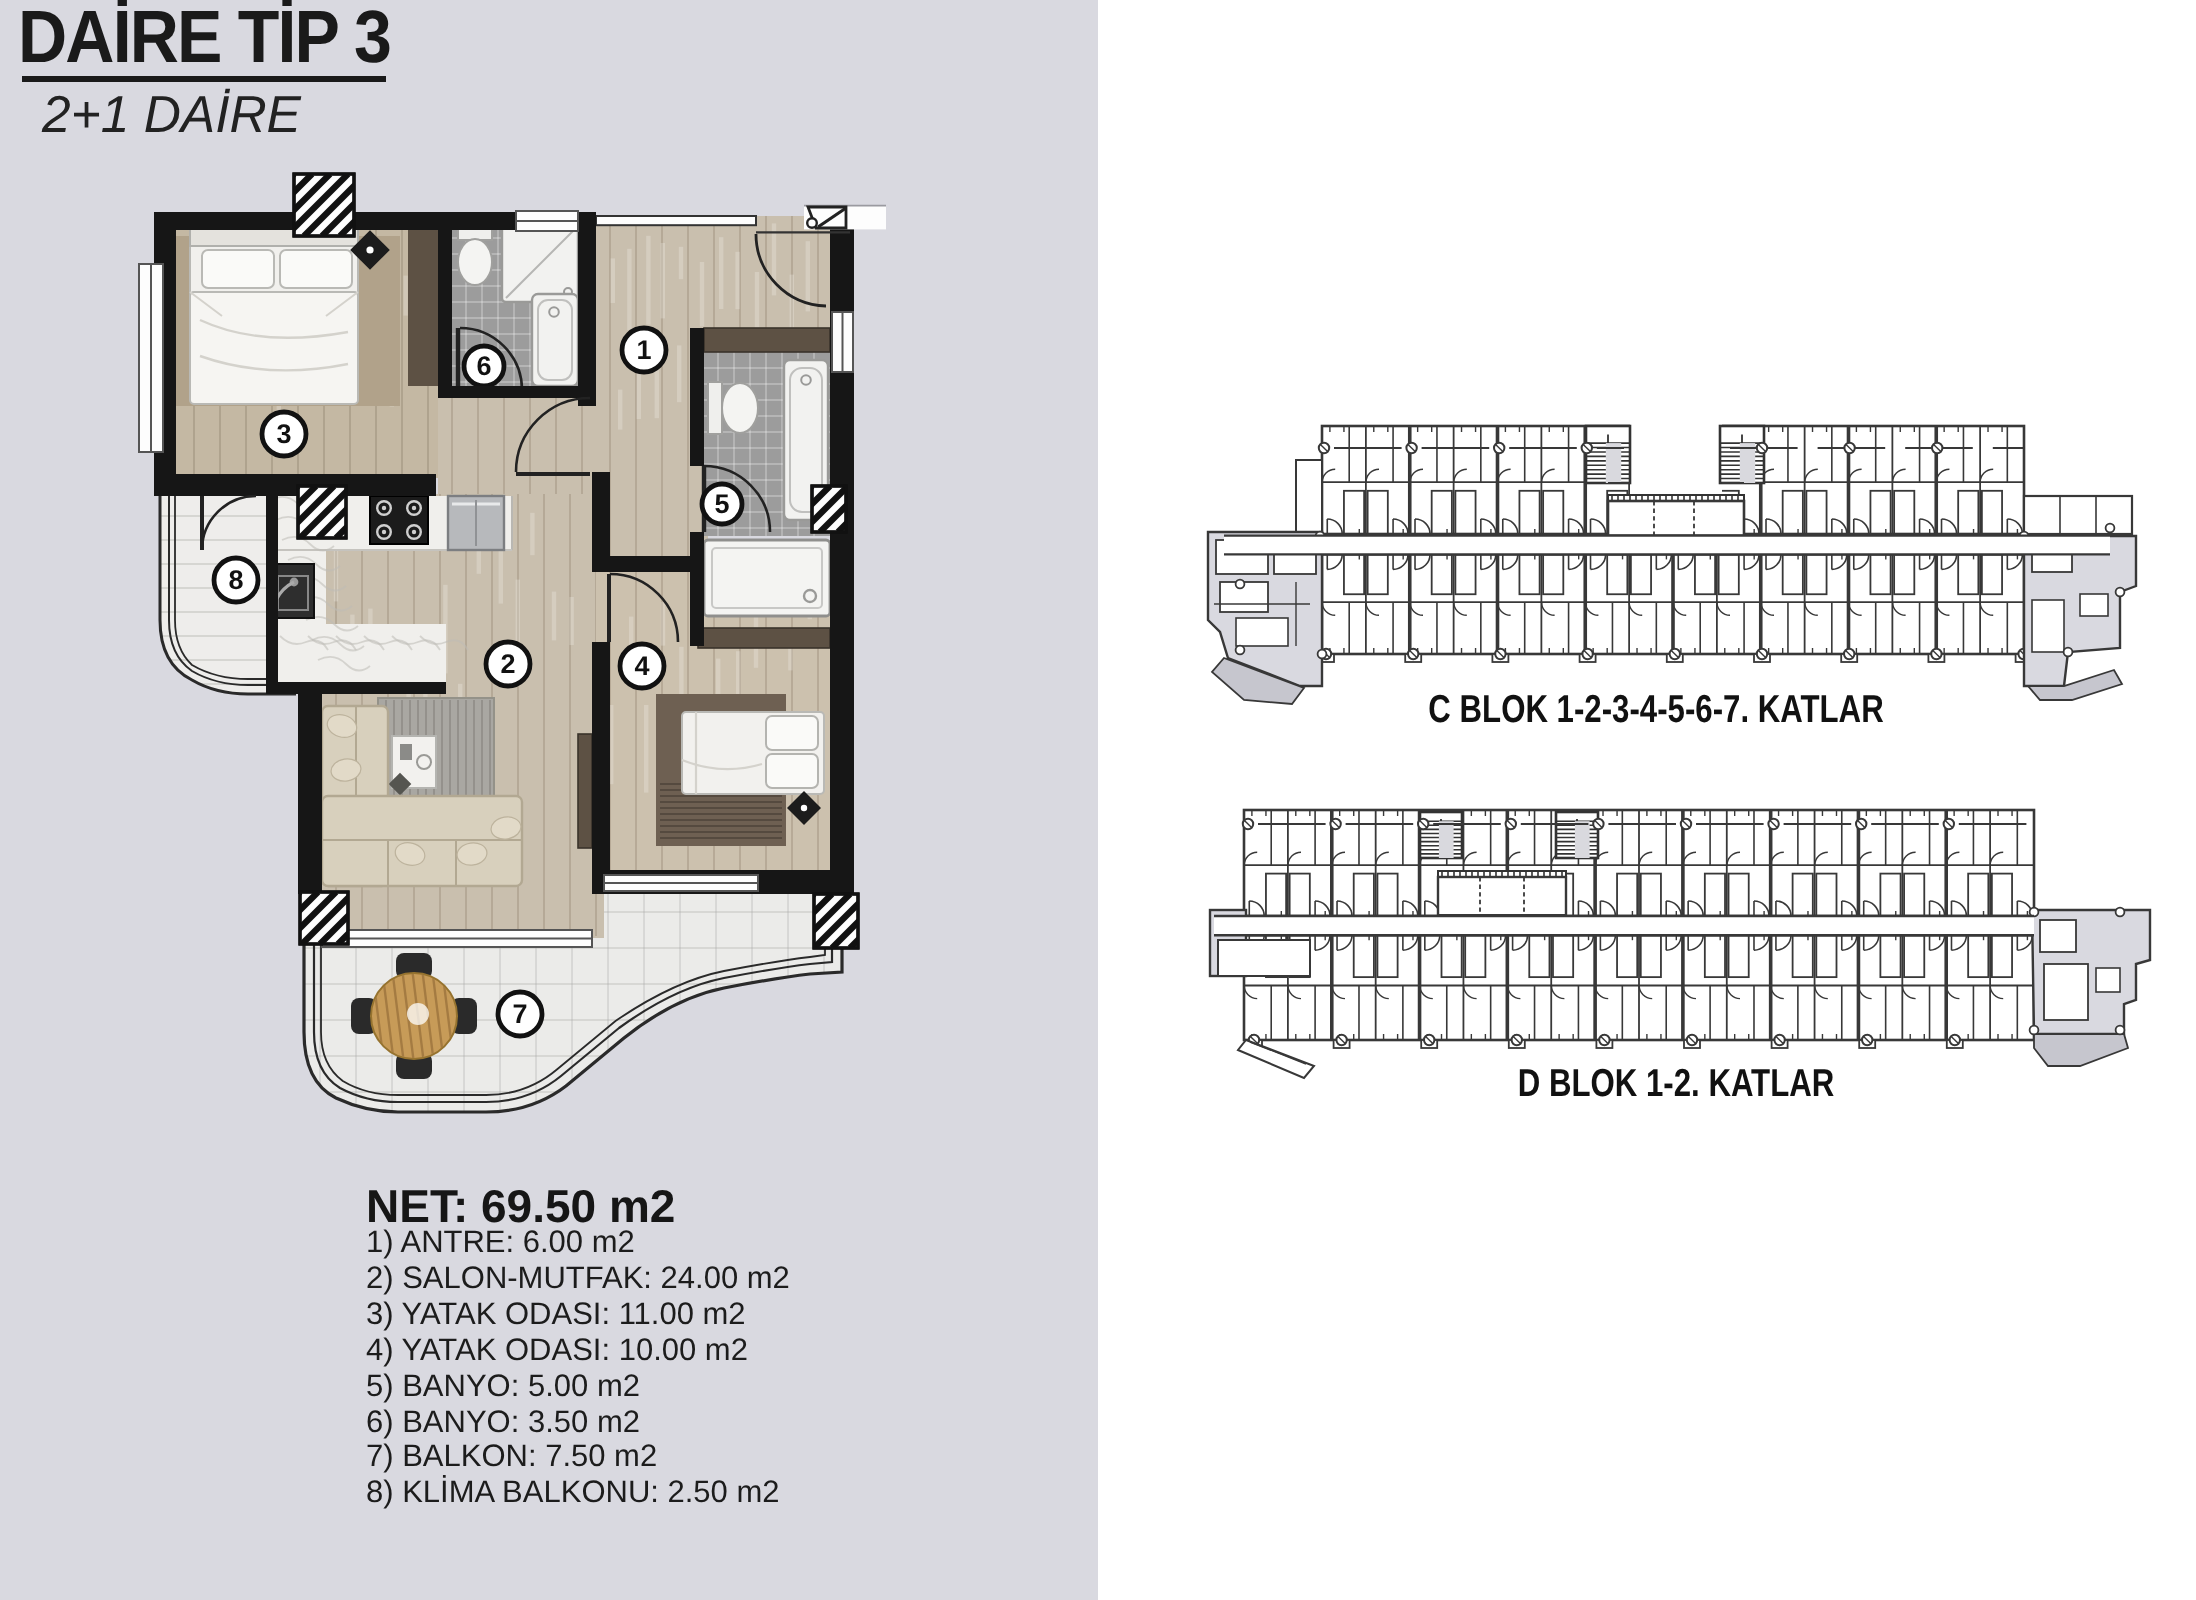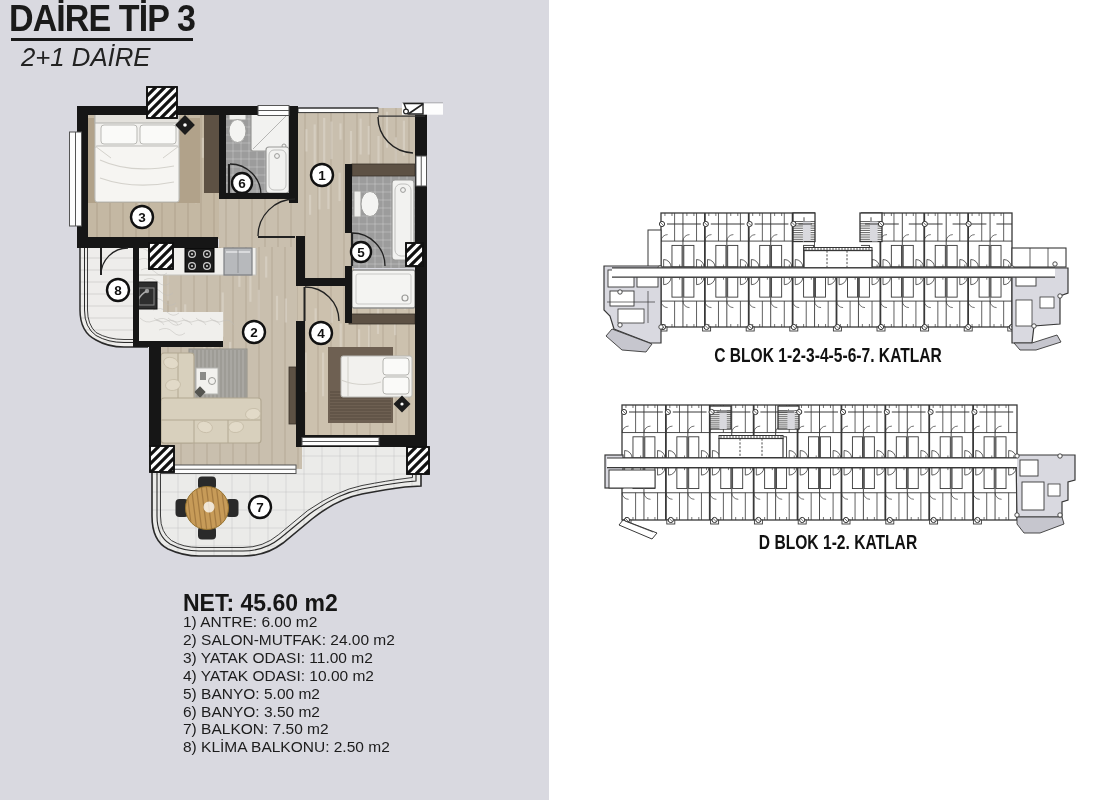--- a/index.html
+++ b/index.html
@@ -1434,16 +1434,16 @@
       <circle cx="1060" cy="456" r="2.2" fill="#fff" stroke="#383838" stroke-width="0.9"></circle>
       <circle cx="1017" cy="515" r="2.2" fill="#fff" stroke="#383838" stroke-width="0.9"></circle>
       <circle cx="1060" cy="515" r="2.2" fill="#fff" stroke="#383838" stroke-width="0.9"></circle>
       <rect x="607" y="458" width="410" height="9.6" fill="#fff"></rect>
       <line x1="607" y1="458" x2="1017" y2="458" stroke="#383838" stroke-width="1.2"></line>
       <line x1="607" y1="467.6" x2="1017" y2="467.6" stroke="#383838" stroke-width="1.2"></line>
 </svg>
 <div class="title">DAİRE TİP 3</div>
 <div class="rule"></div>
 <div class="sub">2+1 DAİRE</div>
-<div class="net">NET: 45.60 m2</div>
+<div class="net">NET: 69.50 m2</div>
 <div class="legend">1) ANTRE: 6.00 m2<br>2) SALON-MUTFAK: 24.00 m2<br>3) YATAK ODASI: 11.00 m2<br>4) YATAK ODASI: 10.00 m2<br>5) BANYO: 5.00 m2<br>6) BANYO: 3.50 m2<br>7) BALKON: 7.50 m2<br>8) KLİMA BALKONU: 2.50 m2</div>
 <div class="blabel" style="left:828px;top:344px">C BLOK 1-2-3-4-5-6-7. KATLAR</div>
 <div class="blabel" style="left:838px;top:531px">D BLOK 1-2. KATLAR</div>
 </div>
 </body></html>

